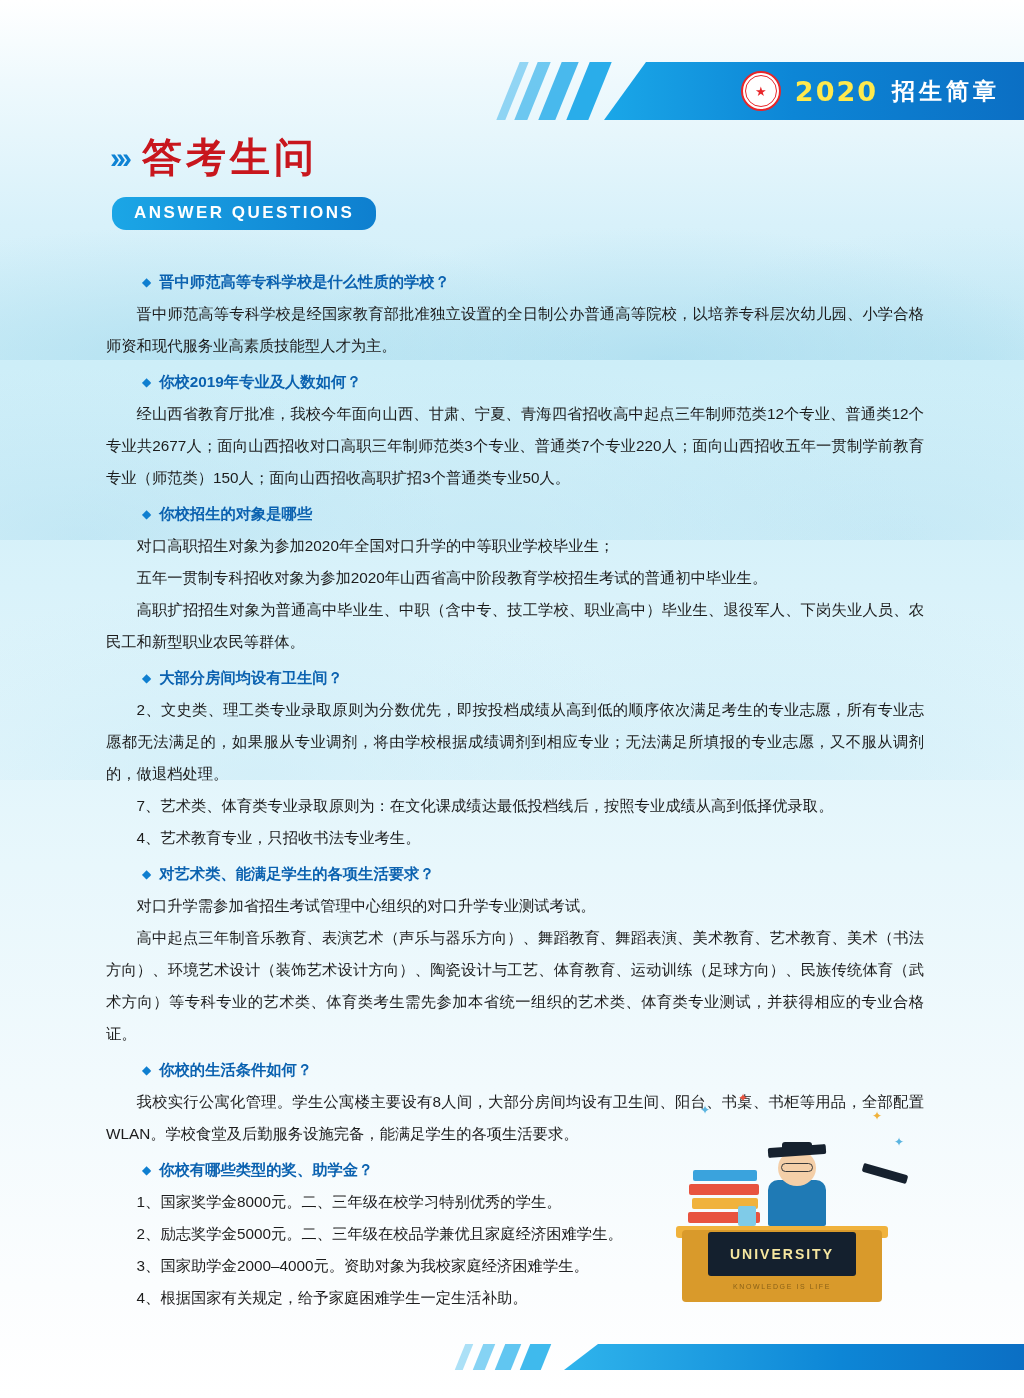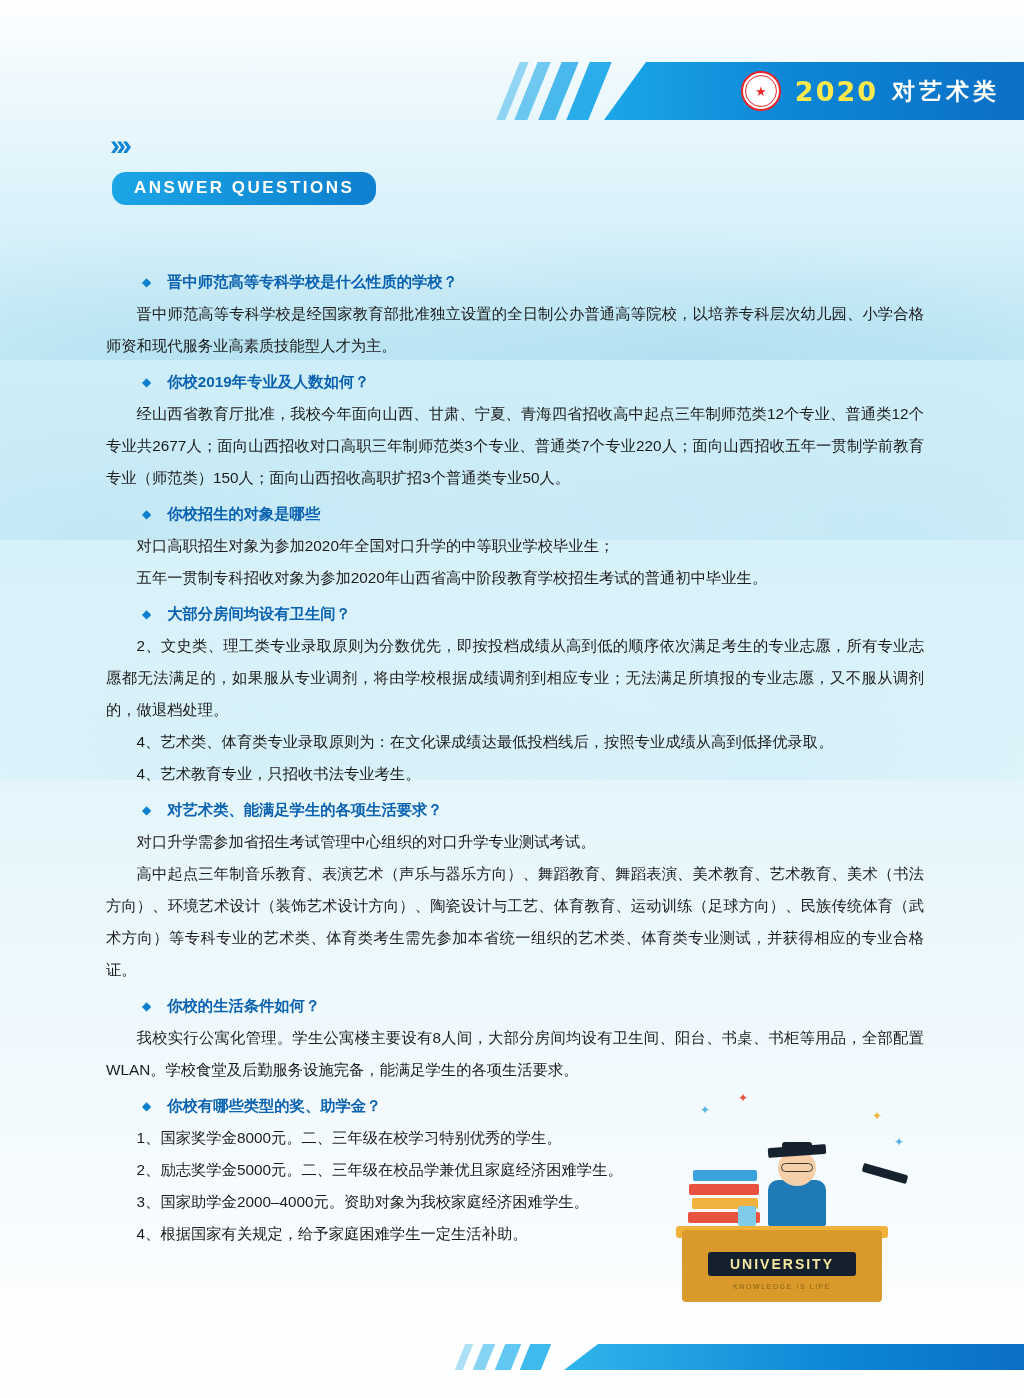--- a/index.html
+++ b/index.html
@@ -195,21 +195,20 @@
   .q-diamond {
     color: #0f7fd0;
     font-size: 12px;
     line-height: 32px;
   }
   .q-text {
     color: #0b62b0;
     font-weight: bold;
     font-size: 15.3px;
     line-height: 32px;
-    margin-left: 8px;
   }
   .p {
     margin: 0;
     text-indent: 2em;
     text-align: justify;
   }
 
   
   .illus {
     position: absolute;
@@ -234,21 +233,21 @@
     width: 212px;
     height: 12px;
     background: #f0b23c;
     border-radius: 3px;
   }
   .ill-plate {
     position: absolute;
     bottom: 26px;
     left: 26px;
     width: 148px;
-    height: 24px;
+    height: 44px;
     background: #14202e;
     border-radius: 3px;
     display: flex;
     align-items: center;
     justify-content: center;
   }
   .ill-plate-text {
     color: #f6e7a0;
     font-size: 14px;
     font-weight: bold;
@@ -415,27 +414,28 @@
       <div class="hb-stripe s2"></div>
       <div class="hb-stripe s3"></div>
       <div class="hb-stripe s4"></div>
     </div>
     <div class="hb-bg"></div>
     <div class="hb-content">
       <div class="hb-seal">
         <span class="hb-seal-star">★</span>
       </div>
       <div class="hb-year">2020</div>
-      <div class="hb-title">对艺术类</div>
+      <div class="hb-title">招生简章</div>
     </div>
   </div>
 
   <div class="sec-title-wrap">
     <div class="sec-title-row">
       <span class="chevrons">›››</span>
+      <span class="sec-title-cn">答考生问</span>
     </div>
     <div class="sec-title-en">ANSWER  QUESTIONS</div>
   </div>
 
   <div class="content">
 
     <div class="q">
       <span class="q-diamond">◆</span>
       <span class="q-text">晋中师范高等专科学校是什么性质的学校？</span>
     </div>
@@ -446,27 +446,28 @@
       <span class="q-text">你校2019年专业及人数如何？</span>
     </div>
     <p class="p">经山西省教育厅批准，我校今年面向山西、甘肃、宁夏、青海四省招收高中起点三年制师范类12个专业、普通类12个专业共2677人；面向山西招收对口高职三年制师范类3个专业、普通类7个专业220人；面向山西招收五年一贯制学前教育专业（师范类）150人；面向山西招收高职扩招3个普通类专业50人。</p>
 
     <div class="q">
       <span class="q-diamond">◆</span>
       <span class="q-text">你校招生的对象是哪些</span>
     </div>
     <p class="p">对口高职招生对象为参加2020年全国对口升学的中等职业学校毕业生；</p>
     <p class="p">五年一贯制专科招收对象为参加2020年山西省高中阶段教育学校招生考试的普通初中毕业生。</p>
+    <p class="p">高职扩招招生对象为普通高中毕业生、中职（含中专、技工学校、职业高中）毕业生、退役军人、下岗失业人员、农民工和新型职业农民等群体。</p>
 
     <div class="q">
       <span class="q-diamond">◆</span>
       <span class="q-text">大部分房间均设有卫生间？</span>
     </div>
     <p class="p">2、文史类、理工类专业录取原则为分数优先，即按投档成绩从高到低的顺序依次满足考生的专业志愿，所有专业志愿都无法满足的，如果服从专业调剂，将由学校根据成绩调剂到相应专业；无法满足所填报的专业志愿，又不服从调剂的，做退档处理。</p>
-    <p class="p">4、艺术类、体育类专业录取原则为：在文化课成绩达最低投档线后，按照专业成绩从高到低择优录取。</p>
+    <p class="p">7、艺术类、体育类专业录取原则为：在文化课成绩达最低投档线后，按照专业成绩从高到低择优录取。</p>
     <p class="p">4、艺术教育专业，只招收书法专业考生。</p>
 
     <div class="q">
       <span class="q-diamond">◆</span>
       <span class="q-text">对艺术类、能满足学生的各项生活要求？</span>
     </div>
     <p class="p">对口升学需参加省招生考试管理中心组织的对口升学专业测试考试。</p>
     <p class="p">高中起点三年制音乐教育、表演艺术（声乐与器乐方向）、舞蹈教育、舞蹈表演、美术教育、艺术教育、美术（书法方向）、环境艺术设计（装饰艺术设计方向）、陶瓷设计与工艺、体育教育、运动训练（足球方向）、民族传统体育（武术方向）等专科专业的艺术类、体育类考生需先参加本省统一组织的艺术类、体育类专业测试，并获得相应的专业合格证。</p>
 
     <div class="q">

